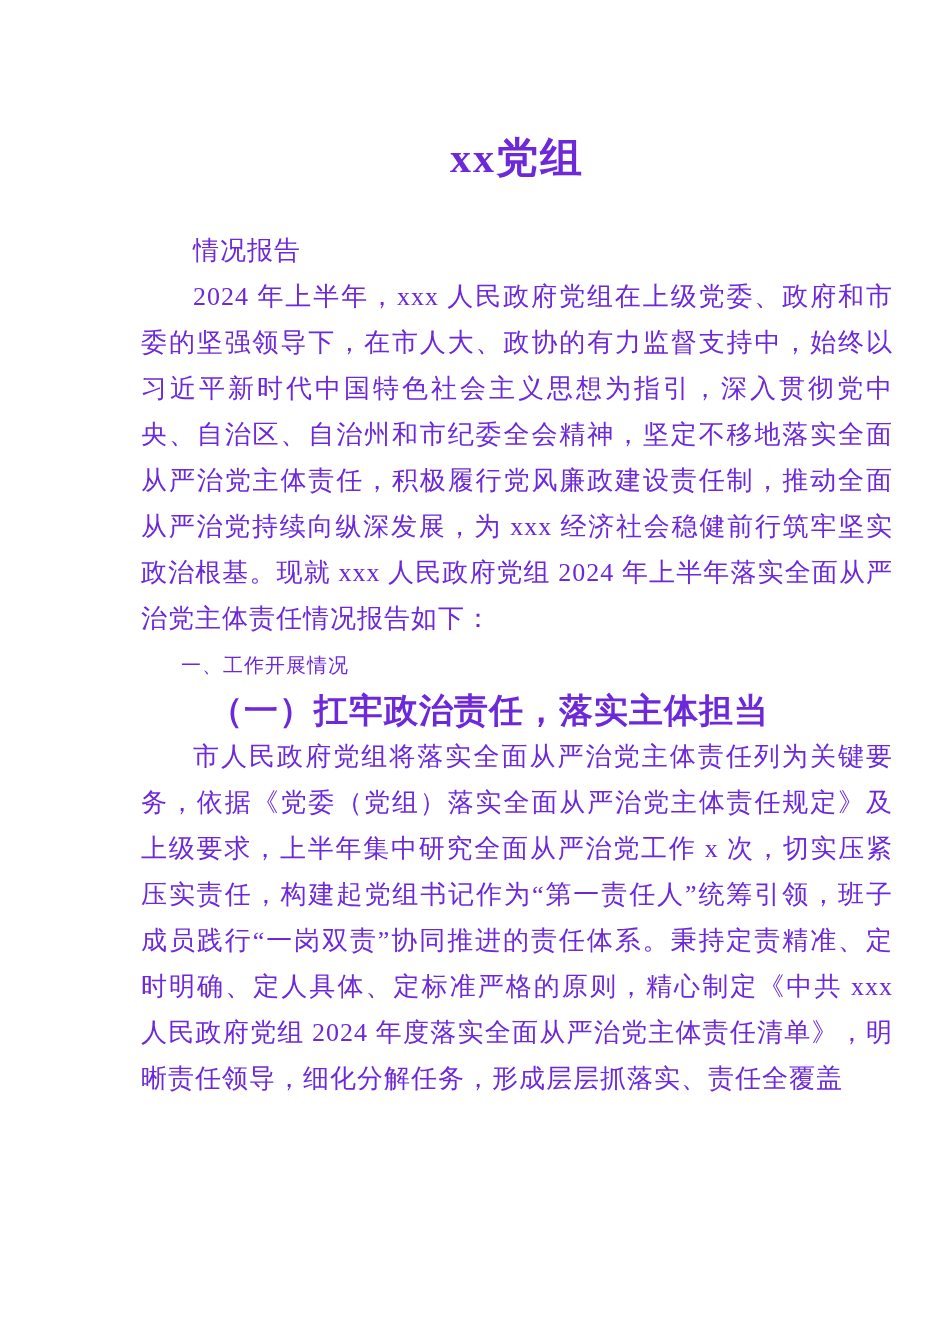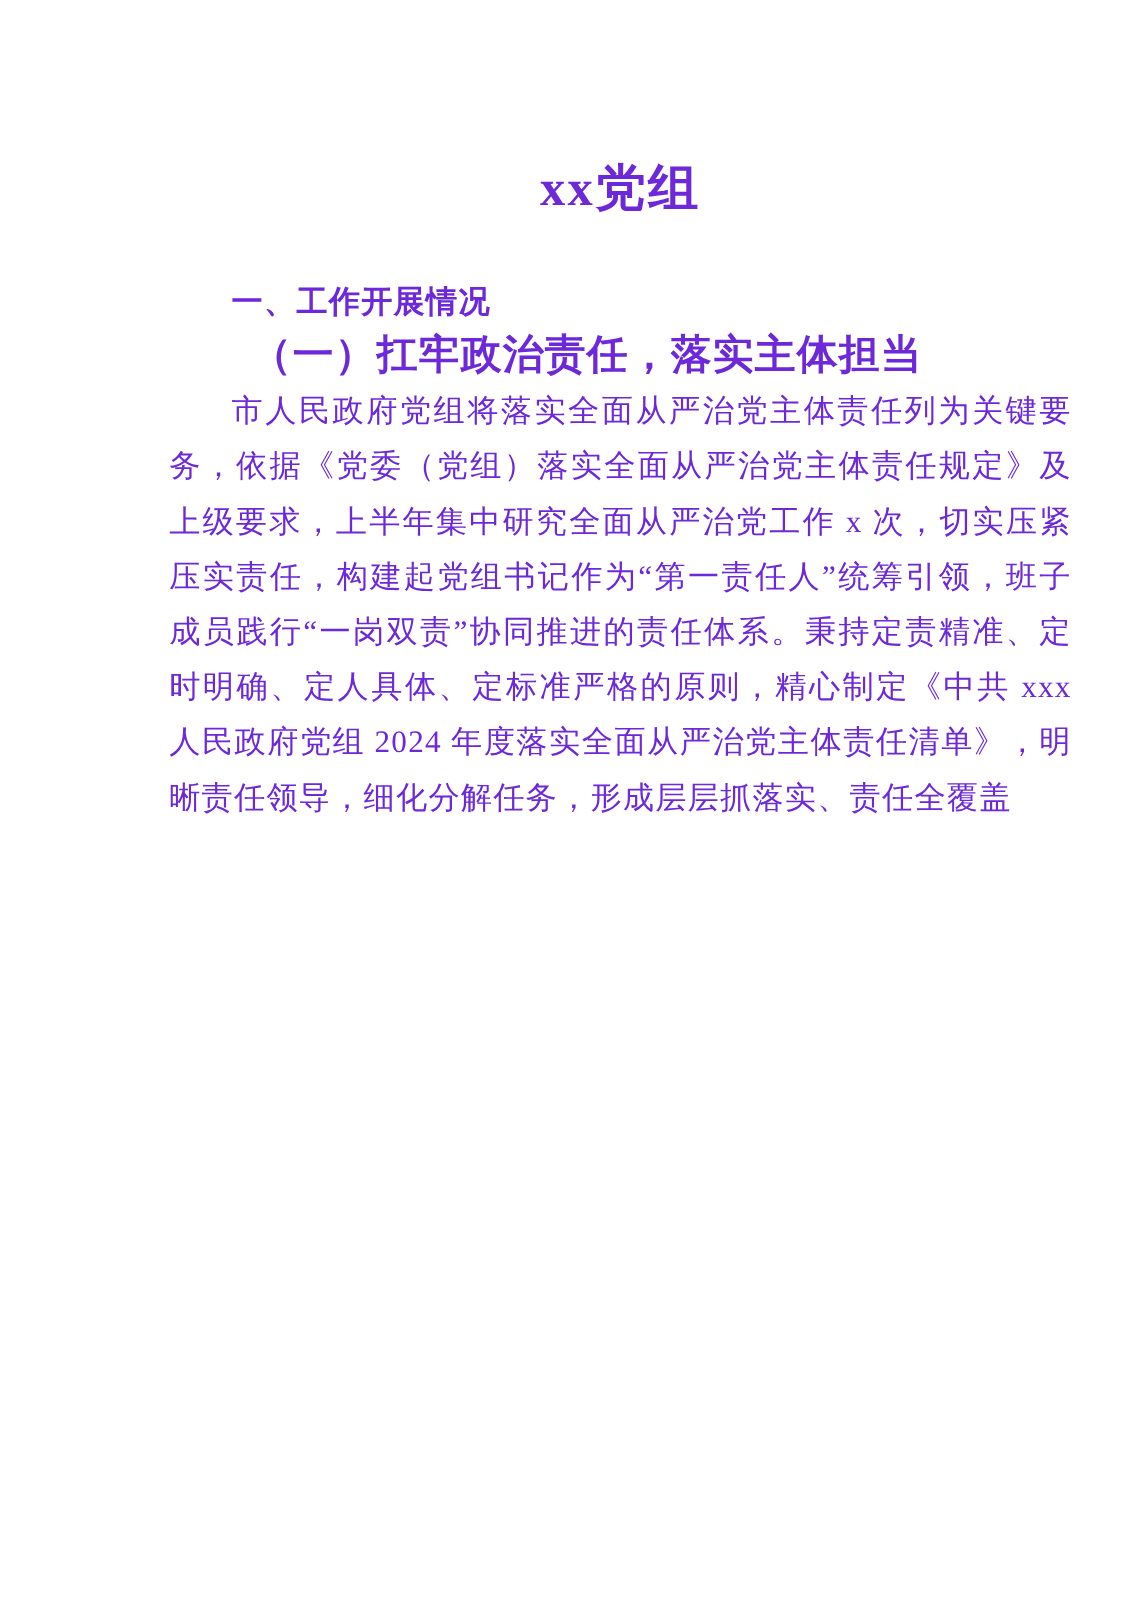--- a/index.html
+++ b/index.html
@@ -31,23 +31,23 @@
     margin: 0;
     font-size: 26px;
     line-height: 46px;
     letter-spacing: 1px;
     text-align: justify;
     text-indent: 2em;
     word-break: break-all;
   }
   .heading-1 {
     margin: 0;
-    font-size: 26px;
+    font-size: 20px;
     line-height: 46px;
-    font-weight: bold;
+    font-weight: normal;
     text-indent: 2em;
     letter-spacing: 1px;
     font-family: "Liberation Sans", "DejaVu Sans", sans-serif;
   }
   .heading-2 {
     margin: 0;
     font-size: 34px;
     line-height: 46px;
     font-weight: bold;
     text-indent: 2em;
@@ -56,22 +56,24 @@
   }
 </style>
 </head>
 <body>
 
 <div class="page">
 
   <h1 class="doc-title">xx党组</h1>
 
 
+  <p class="para">情况报告</p>
 
 
+  <p class="para">2024 年上半年，xxx 人民政府党组在上级党委、政府和市委的坚强领导下，在市人大、政协的有力监督支持中，始终以习近平新时代中国特色社会主义思想为指引，深入贯彻党中央、自治区、自治州和市纪委全会精神，坚定不移地落实全面从严治党主体责任，积极履行党风廉政建设责任制，推动全面从严治党持续向纵深发展，为 xxx 经济社会稳健前行筑牢坚实政治根基。现就 xxx 人民政府党组 2024 年上半年落实全面从严治党主体责任情况报告如下：</p>
 
   <h2 class="heading-1">一、工作开展情况</h2>
 
   <h3 class="heading-2">（一）扛牢政治责任，落实主体担当</h3>
 
   <p class="para">市人民政府党组将落实全面从严治党主体责任列为关键要务，依据《党委（党组）落实全面从严治党主体责任规定》及上级要求，上半年集中研究全面从严治党工作 x 次，切实压紧压实责任，构建起党组书记作为“第一责任人”统筹引领，班子成员践行“一岗双责”协同推进的责任体系。秉持定责精准、定时明确、定人具体、定标准严格的原则，精心制定《中共 xxx 人民政府党组 2024 年度落实全面从严治党主体责任清单》，明晰责任领导，细化分解任务，形成层层抓落实、责任全覆盖</p>
 
 </div>
 
 </body></html>

